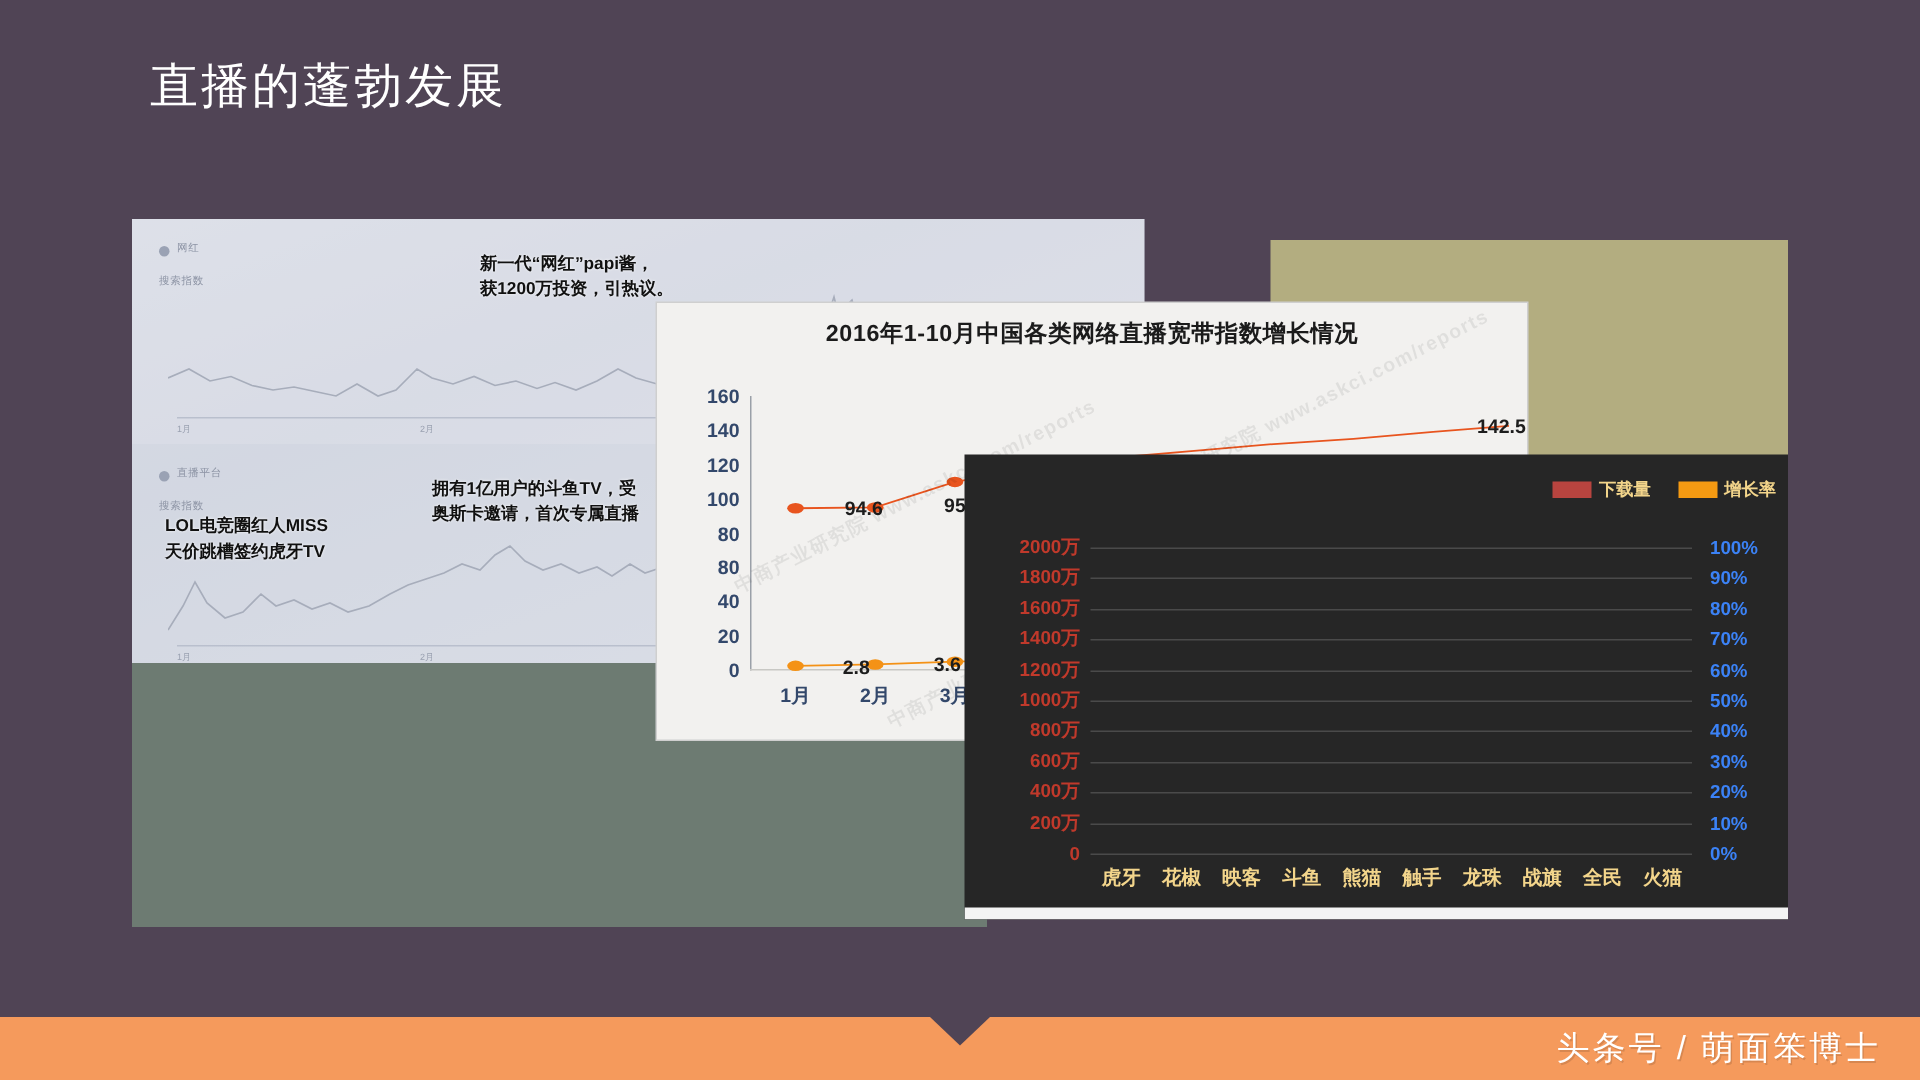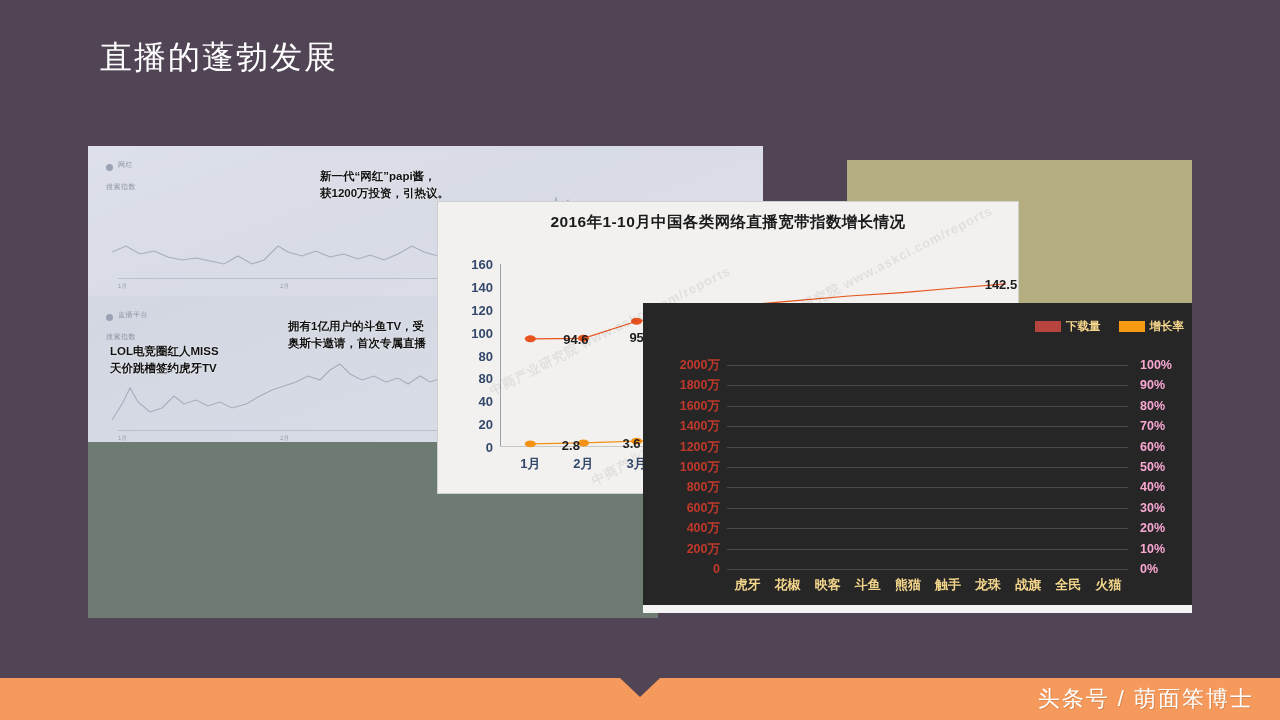--- a/index.html
+++ b/index.html
@@ -133,21 +133,21 @@
   }
   .bc-legend .sw{width:26px;height:11px;display:inline-block;margin-right:5px;vertical-align:middle;}
   .bplot{position:absolute;left:84px;top:62px;right:64px;bottom:44px;}
   .grid-l{position:absolute;left:0;right:0;height:1px;background:#4a4a4a;}
   .b-yl{
     position:absolute;right:calc(100% + 7px);transform:translateY(-50%);
     font-size:12.5px;font-weight:bold;color:#c0392b;white-space:nowrap;
   }
   .b-yr{
     position:absolute;left:calc(100% + 12px);transform:translateY(-50%);
-    font-size:12.5px;font-weight:bold;color:#f9a8d4;white-space:nowrap;
+    font-size:12.5px;font-weight:bold;color:#3b82f6;white-space:nowrap;
   }
   .bgroup{position:absolute;bottom:0;display:flex;align-items:flex-end;gap:1px;}
   .bar-a{background:#b8443f;width:14px;}
   .bar-b{background:#f59a12;width:14px;}
   .b-xl{
     position:absolute;top:calc(100% + 7px);transform:translateX(-50%);
     font-size:13px;font-weight:bold;color:#f3d58b;white-space:nowrap;
   }
 
   

